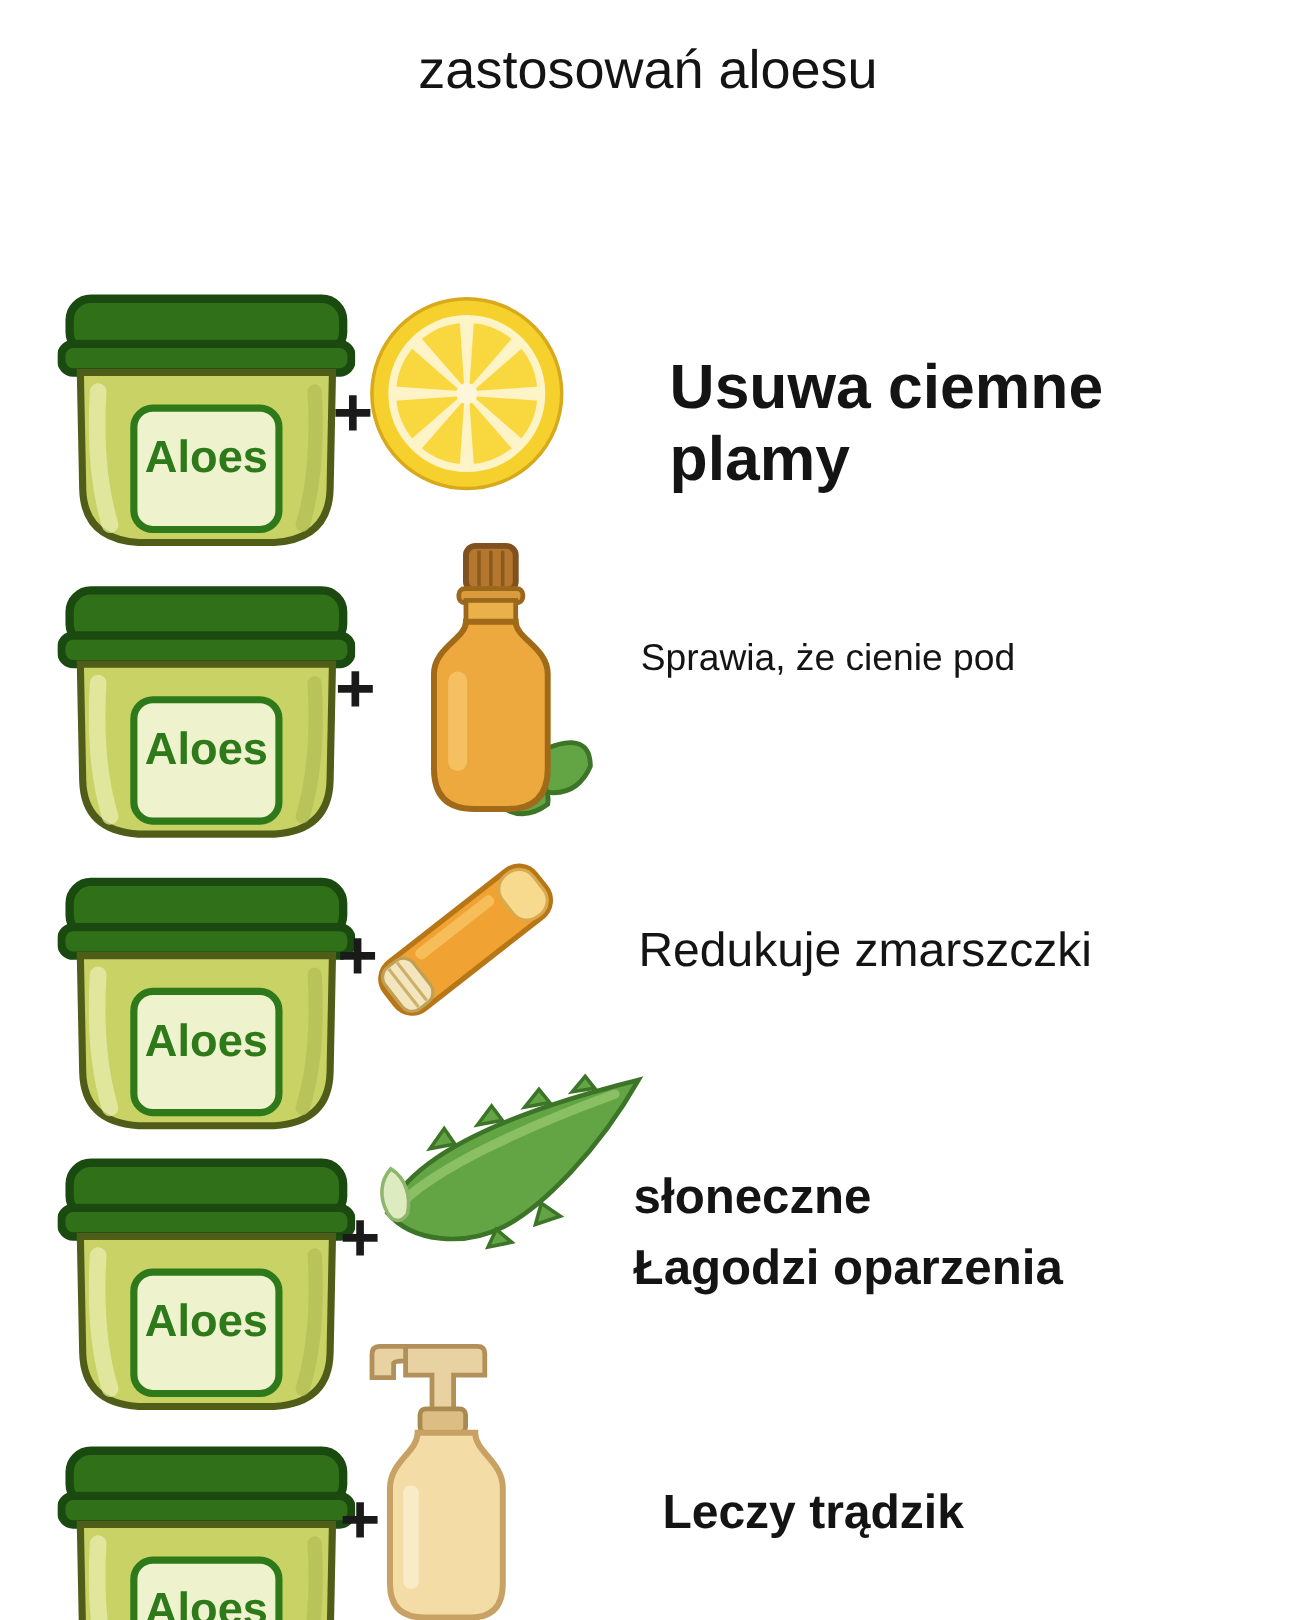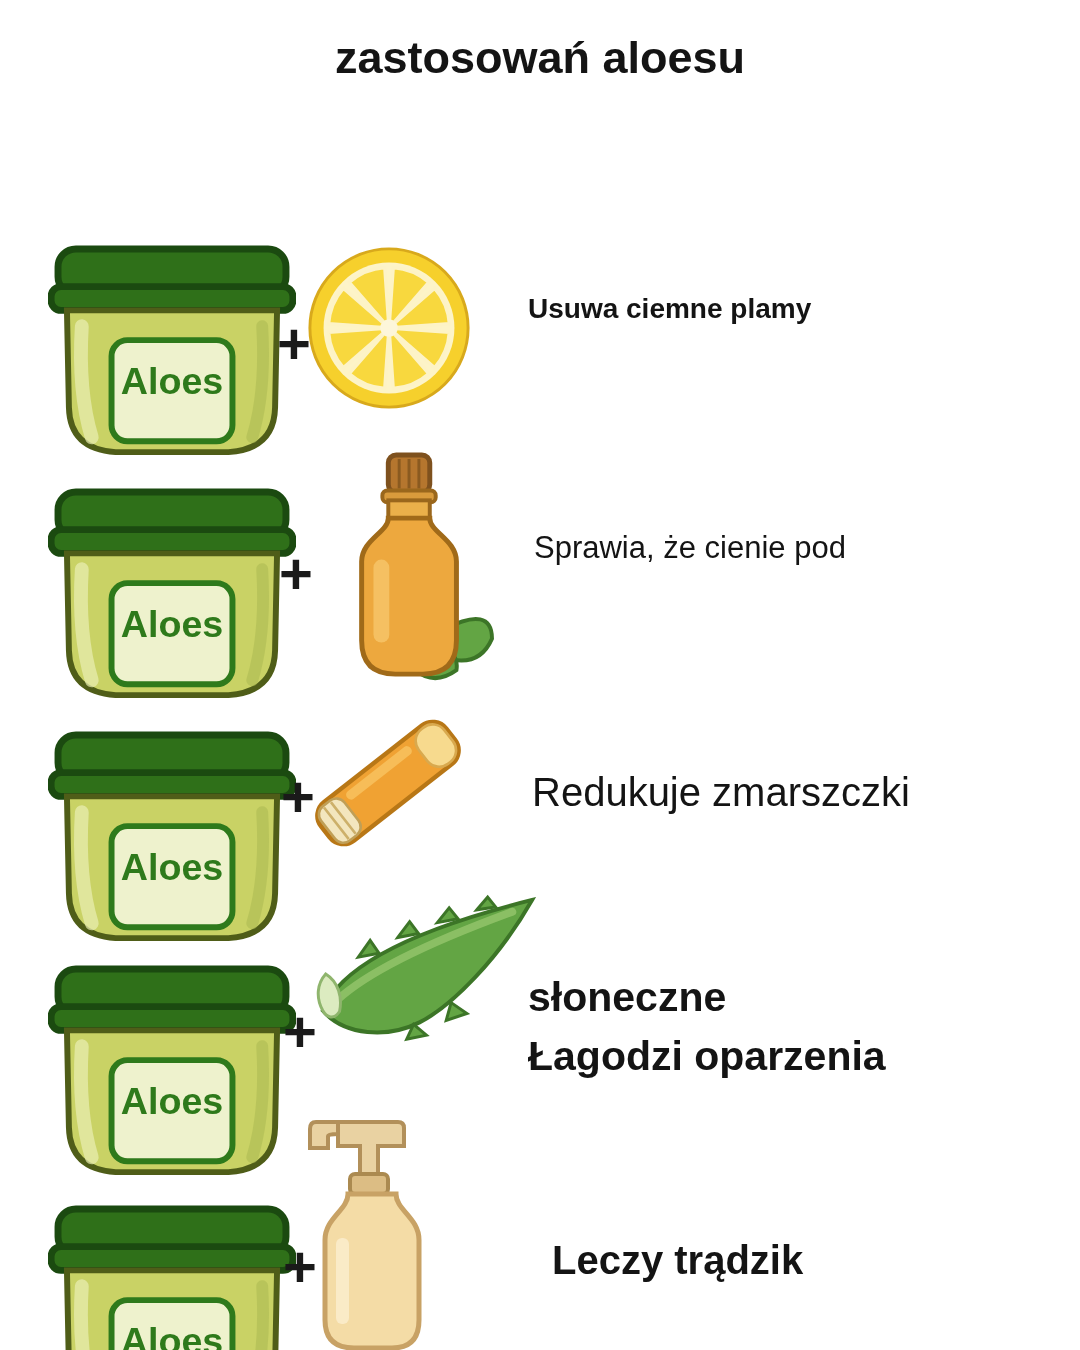--- a/index.html
+++ b/index.html
@@ -16,21 +16,21 @@
   }
 
   .title-block {
     position: absolute;
     top: 24px; left: 0;
     width: 100%;
     text-align: center;
     color: var(--text, #141414);
   }
   .title-line1 { font-size: 50px; font-weight: 700; letter-spacing: -0.5px; }
-  .title-line2 { font-size: 45px; font-weight: 700; margin-top: 8px; }
+  .title-line2 { font-size: 45px; font-weight: 400; margin-top: 8px; }
 
   .jar { position: absolute; left: 48px; width: 248px; height: 223px; }
   .jar-1 { top: 243px; }
   .jar-2 { top: 486px; }
   .jar-3 { top: 729px; }
   .jar-4 { top: 963px; }
   .jar-5 { top: 1203px; }
 
   .plus {
     position: absolute;
@@ -51,21 +51,21 @@
   .item-lemon  { left: 306px; top: 245px;  width: 166px; height: 166px; }
   .item-bottle { left: 328px; top: 449px;  width: 168px; height: 237px; }
   .item-stick  { left: 296px; top: 700px;  width: 184px; height: 166px; }
   .item-leaf   { left: 303px; top: 890px;  width: 237px; height: 168px; }
   .item-pump   { left: 298px; top: 1096px; width: 150px; height: 260px; }
 
   .caption {
     position: absolute;
     color: var(--text, #141414);
   }
-  .caption-1 { left: 528px; top: 293px;  font-size: 28px; font-weight: 600; }
+  .caption-1 { left: 558px; top: 293px;  font-size: 52px; font-weight: 600; }
   .caption-2 { left: 534px; top: 523px;  font-size: 31px; font-weight: 500; line-height: 1.6; }
   .caption-3 { left: 532px; top: 770px;  font-size: 40px; font-weight: 500; }
   .caption-4 { left: 528px; top: 968px;  font-size: 41px; font-weight: 600; line-height: 1.45; }
   .caption-5 { left: 532px; top: 1238px; font-size: 40px; font-weight: 700; margin-left: 20px; }
 
   svg { display: block; width: 100%; height: 100%; }
   svg text { font-family: "Liberation Sans", sans-serif; }
 
   
   .lid-fill   { fill: var(--lid-green, #2f7019);  stroke: var(--lid-stroke, #1b4a10); }

